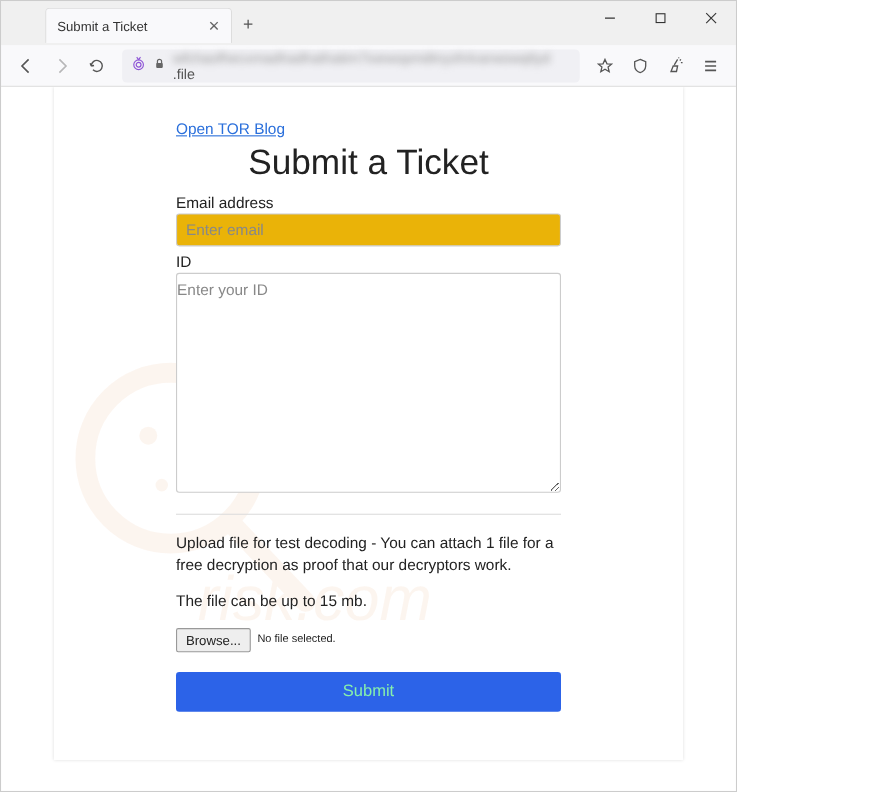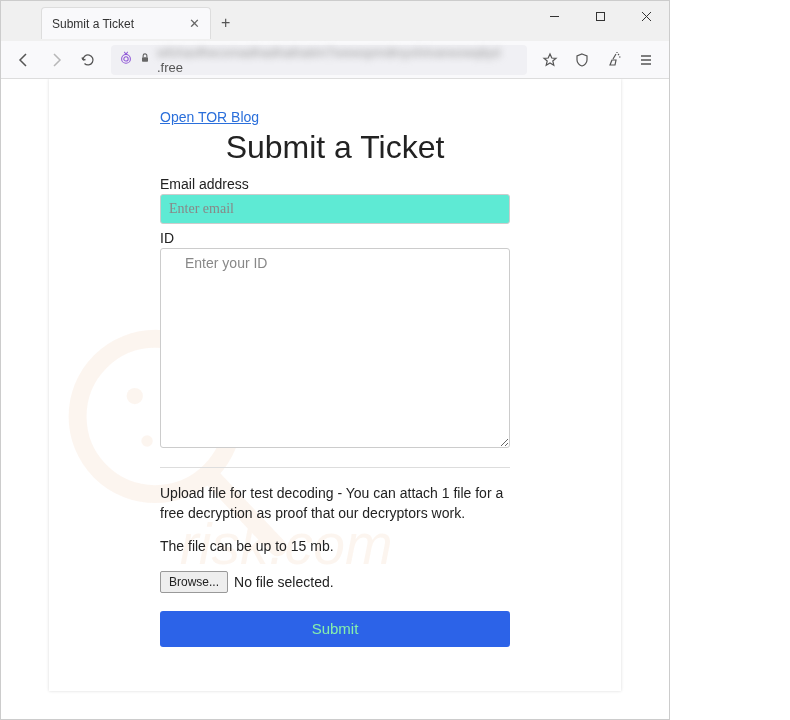--- a/index.html
+++ b/index.html
@@ -34,29 +34,29 @@
 
 
 .watermark { position: absolute; inset: 0; pointer-events: none; opacity: 0.07; display: flex; align-items: flex-end; justify-content: center; }
 .watermark svg { width: 700px; height: 500px; }
 
 
 .form-wrap { position: relative; z-index: 2; width: 350px; margin: 30px auto 0; font-size: 14px; color: #222; }
 .link { color: #2a6fdb; text-decoration: underline; font-size: 14px; cursor: pointer; }
 h1.title { font-size: 32px; font-weight: 400; text-align: center; margin: 4px 0 10px; color: #222; }
 .label { font-size: 14px; color: #222; margin-bottom: 2px; margin-top: 6px; }
-.input { width: 100%; height: 30px; border: 1px solid #ccc; border-radius: 3px; padding: 4px 8px; font-size: 14px; color: #333; background: #5eead4; font-family: Liberation Serif, serif; }
+.input { width: 100%; height: 30px; border: 1px solid #ccc; border-radius: 3px; padding: 4px 8px; font-size: 14px; color: #333; background: #eab308; }
 .input::placeholder { color: #888; }
-.textarea { width: 100%; height: 200px; border: 1px solid #ccc; border-radius: 3px; padding: 6px 24px; font-size: 14px; color: #333; background: #fff; resize: both; font-family: inherit; }
+.textarea { width: 100%; height: 200px; border: 1px solid #ccc; border-radius: 3px; padding: 6px 0; font-size: 14px; color: #333; background: #fff; resize: both; font-family: inherit; }
 .textarea::placeholder { color: #888; }
 hr.sep { border: none; border-top: 1px solid #ddd; margin: 16px 0; }
 .para { font-size: 14px; color: #222; line-height: 1.4; margin-bottom: 14px; }
 .file-row { display: flex; align-items: center; gap: 6px; margin-bottom: 18px; }
 .browse-btn { background: #eee; border: 1px solid #999; padding: 3px 8px; font-size: 12px; color: #222; cursor: pointer; border-radius: 2px; }
-.file-status { font-size: 14px; color: #222; }
+.file-status { font-size: 10px; color: #222; }
 .submit-btn { width: 100%; height: 36px; background: #2c63e8; color: #86efac; border: none; border-radius: 3px; font-size: 15px; cursor: pointer; }
 </style>
 </head>
 <body>
 
 <div class="window-frame">
 
   <div class="titlebar">
     <div class="tabs-area">
       <div class="tab">
@@ -109,21 +109,21 @@
             <path d="M8 4 Q7 2 6 1 M8 4 Q9 2 10 1" fill="none" stroke="#8e55d6" stroke-width="1.2"></path>
           </svg>
       </span>
       <span class="addr-lock">
         <svg width="12" height="12" viewBox="0 0 16 16">
             <rect x="4" y="7" width="8" height="6" rx="1" fill="#666"></rect>
             <path d="M5.5 7 V5 a2.5 2.5 0 0 1 5 0 V7" fill="none" stroke="#666" stroke-width="1.5"></path>
           </svg>
       </span>
       <span class="addr-text">
-        <span class="addr-blur">wfchaofhecxmadhadhathatim7ixewopmdtnysfvlvarwowqtlyd</span><span class="addr-suffix">.free</span>
+        <span class="addr-blur">wfchaofhecxmadhadhathatim7ixewopmdtnysfvlvarwowqtlyd</span><span class="addr-suffix">.file</span>
       </span>
     </div>
     <div class="tb-btn">
       <svg viewBox="0 0 16 16">
           <path d="M8 2 L9.8 6 L14 6.3 L10.8 9 L11.8 13.2 L8 11 L4.2 13.2 L5.2 9 L2 6.3 L6.2 6 Z" fill="none" stroke="#555" stroke-width="1.2"></path>
         </svg>
     </div>
     <div class="tb-btn">
       <svg viewBox="0 0 16 16">
           <path d="M8 2 L13 4 V8 C13 11 10.5 13.5 8 14 C5.5 13.5 3 11 3 8 V4 Z" fill="none" stroke="#555" stroke-width="1.2"></path>

